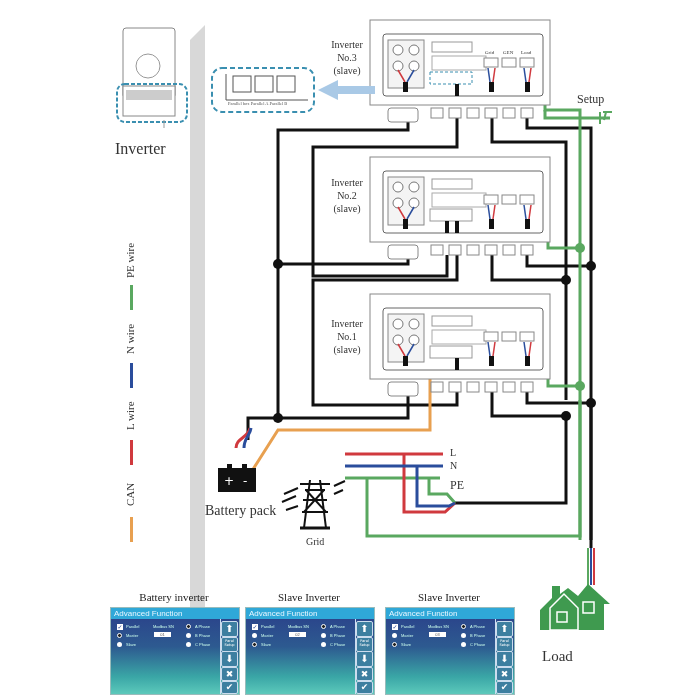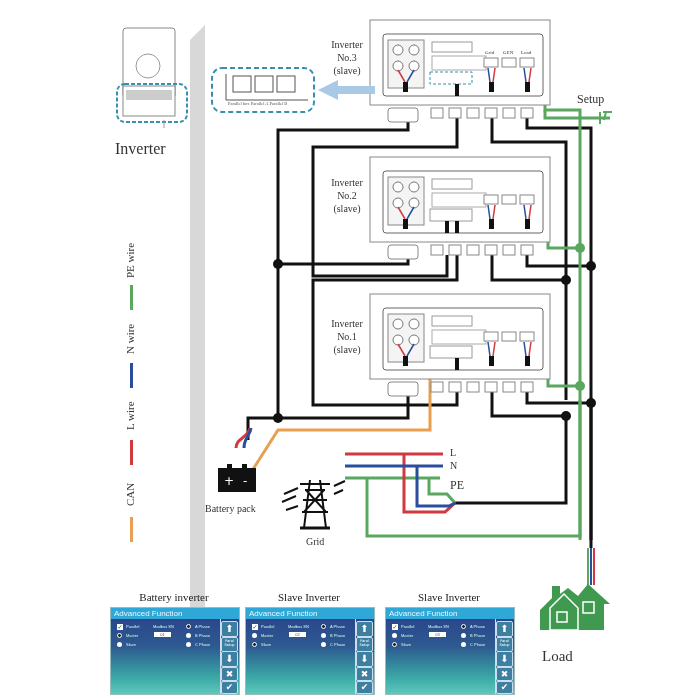--- a/index.html
+++ b/index.html
@@ -283,21 +283,21 @@
 
 <div class="abs" style="left:577px;top:92px;font-size:12px;color:#333;">Setup</div>
 
 <div class="legend-text" style="left:124px;top:278px;">PE wire</div>
 <div class="legend-text" style="left:124px;top:354px;">N wire</div>
 <div class="legend-text" style="left:124px;top:430px;">L wire</div>
 <div class="legend-text" style="left:124px;top:506px;">CAN</div>
 
 <div class="abs" style="left:224px;top:474px;font-size:12px;color:#fff;font-family:'DejaVu Sans',sans-serif;">+</div>
 <div class="abs" style="left:243px;top:474px;font-size:12px;color:#fff;font-family:'DejaVu Sans',sans-serif;">-</div>
-<div class="abs" style="left:205px;top:503px;font-size:10px;color:#333;">Battery pack</div>
+<div class="abs" style="left:205px;top:503px;font-size:14px;color:#333;">Battery pack</div>
 
 <div class="abs" style="left:450px;top:447px;font-size:10px;color:#333;">L</div>
 <div class="abs" style="left:450px;top:460px;font-size:10px;color:#333;">N</div>
 <div class="abs" style="left:450px;top:478px;font-size:12px;color:#333;">PE</div>
 <div class="abs" style="left:306px;top:536px;font-size:10px;color:#333;">Grid</div>
 
 <div class="load-label" style="left:542px;top:648px;">Load</div>
 
 <div id="screens">
     <div class="screen-title" style="left: 99px; top: 591px;">Battery inverter</div>

